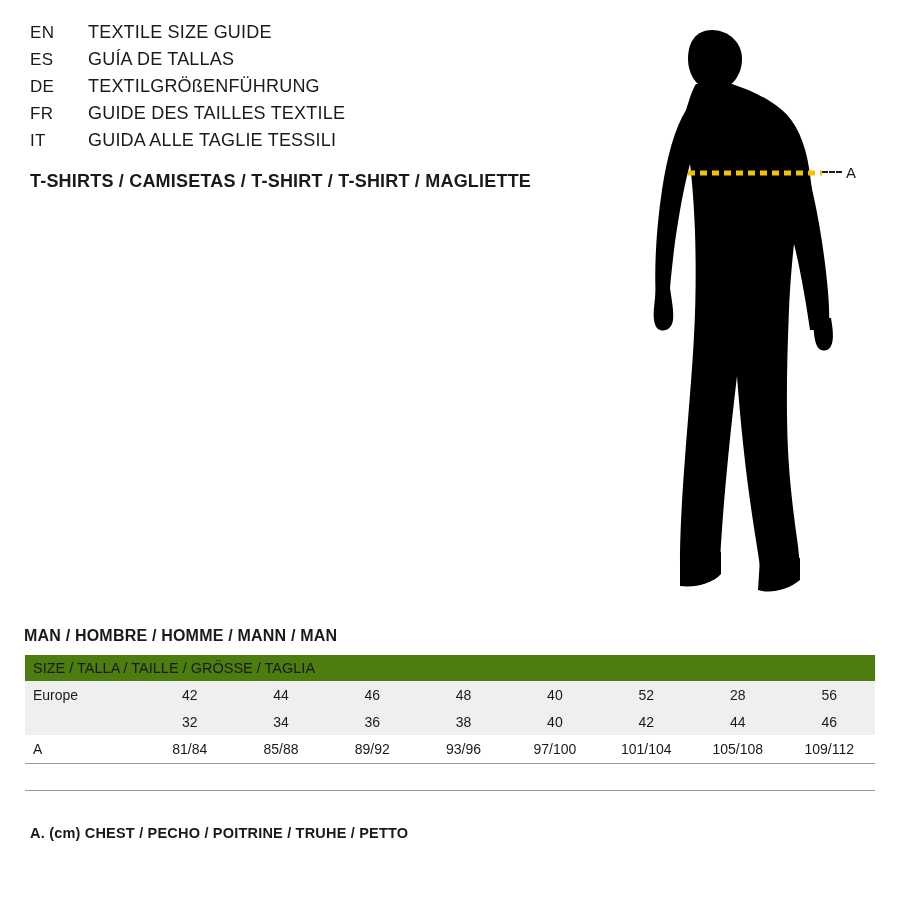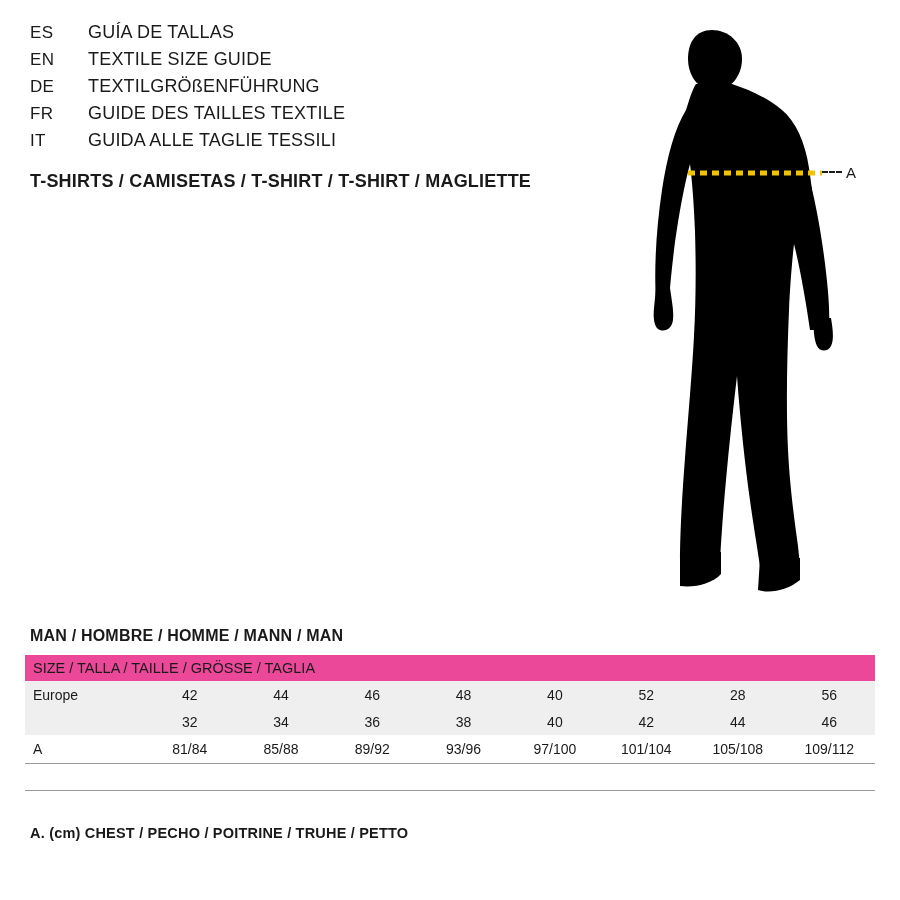--- a/index.html
+++ b/index.html
@@ -84,21 +84,21 @@
     left: 822px;
     top: 171px;
     width: 20px;
     height: 2px;
     border-top: 2px dashed #1a1a1a;
   }
 
   
   .table-heading {
     position: absolute;
-    left: 30px;
+    left: 24px;
     top: 627px;
     font-size: 16px;
     font-weight: bold;
     letter-spacing: 0.2px;
     color: #1a1a1a;
   }
   .size-table {
     position: absolute;
     left: 25px;
     top: 655px;
@@ -106,21 +106,21 @@
     border-collapse: collapse;
     font-size: 14px;
   }
   .size-table td {
     padding: 0;
     height: 27px;
     vertical-align: middle;
     color: #1a1a1a;
   }
   .size-table tr.band-head td {
-    background: #ec4899;
+    background: #4d7c0f;
     font-size: 14.5px;
     height: 26px;
   }
   .size-table tr.band td {
     background: #efefef;
   }
   .size-table tr.band-white td {
     background: #ffffff;
   }
   .size-table td.label {
@@ -149,26 +149,26 @@
     color: #1a1a1a;
   }
 </style>
 </head>
 <body>
 
 <div class="page">
 
   <div class="lang-block">
     <div class="lang-row">
+      <div class="lang-code">EN</div>
+      <div class="lang-title">TEXTILE SIZE GUIDE</div>
+    </div>
+    <div class="lang-row">
       <div class="lang-code">ES</div>
       <div class="lang-title">GUÍA DE TALLAS</div>
-    </div>
-    <div class="lang-row">
-      <div class="lang-code">EN</div>
-      <div class="lang-title">TEXTILE SIZE GUIDE</div>
     </div>
     <div class="lang-row">
       <div class="lang-code">DE</div>
       <div class="lang-title">TEXTILGRÖßENFÜHRUNG</div>
     </div>
     <div class="lang-row">
       <div class="lang-code">FR</div>
       <div class="lang-title">GUIDE DES TAILLES TEXTILE</div>
     </div>
     <div class="lang-row">

